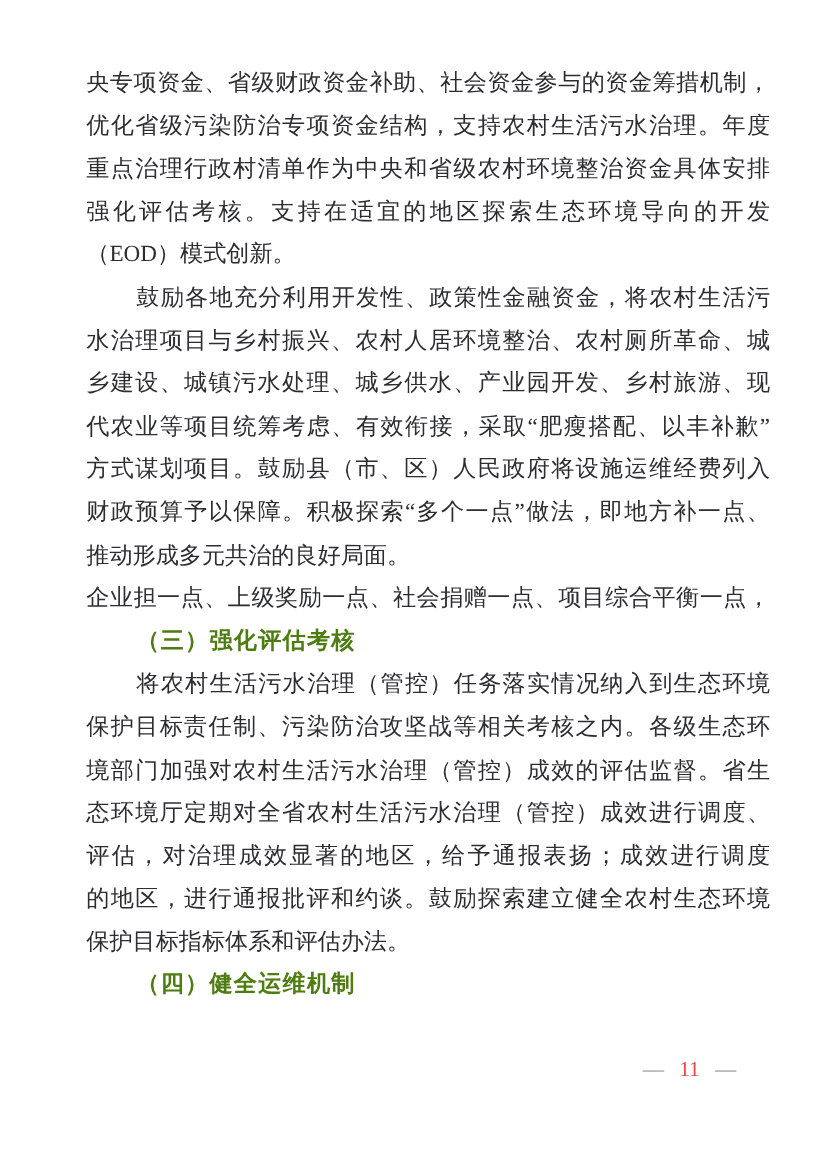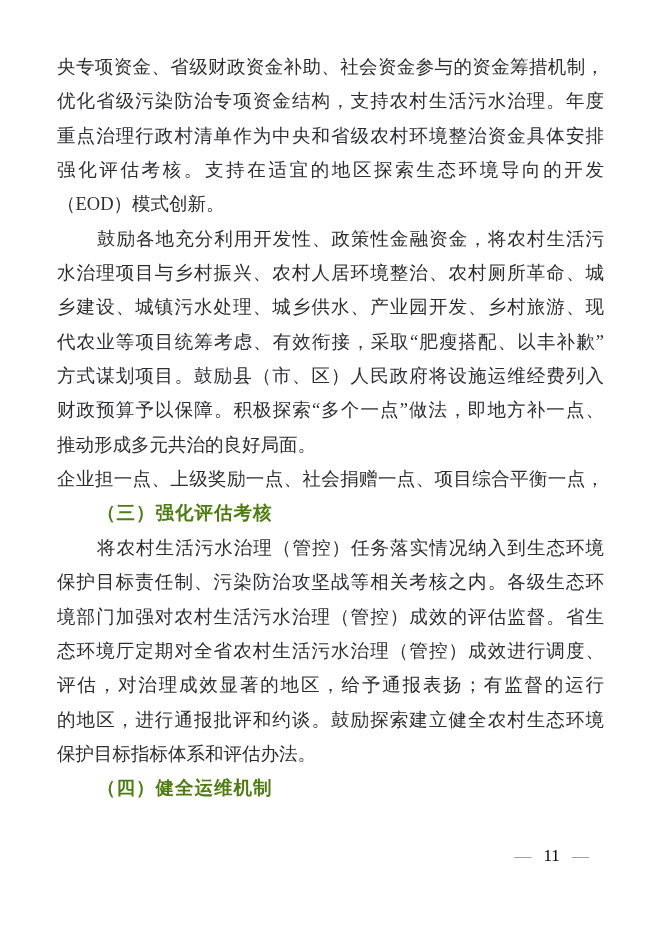--- a/index.html
+++ b/index.html
@@ -21,20 +21,21 @@
   .ln {
     display: block;
     width: 547px;
     height: 34.35px;
     line-height: 34.35px;
     font-size: 18.5px;
     color: #2c2d31;
     text-align: left;
     white-space: nowrap;
     overflow: visible;
+    margin-left: 12px;
   }
   
   .j {
     white-space: normal;
     text-align: justify;
     text-align-last: justify;
     text-justify: inter-character;
   }
   
   .ind { text-indent: 40px; }
@@ -47,21 +48,21 @@
   .footer {
     position: absolute;
     top: 845px;
     right: 78px;
     height: 22px;
     line-height: 22px;
     font-size: 17px;
     white-space: nowrap;
   }
   .footer .dash { color: #8b929c; letter-spacing: 0; }
-  .footer .num  { color: #000000; padding: 0 8px; }
+  .footer .num  { color: #ef4444; padding: 0 8px; }
 </style>
 </head>
 <body>
 
 <div class="page">
   <div class="content">
     <div class="ln j">央专项资金、省级财政资金补助、社会资金参与的资金筹措机制，</div>
     <div class="ln j">优化省级污染防治专项资金结构，支持农村生活污水治理。年度</div>
     <div class="ln j">重点治理行政村清单作为中央和省级农村环境整治资金具体安排</div>
     <div class="ln j">强化评估考核。支持在适宜的地区探索生态环境导向的开发</div>
@@ -72,21 +73,21 @@
     <div class="ln j">代农业等项目统筹考虑、有效衔接，采取“肥瘦搭配、以丰补歉”</div>
     <div class="ln j">方式谋划项目。鼓励县（市、区）人民政府将设施运维经费列入</div>
     <div class="ln j">财政预算予以保障。积极探索“多个一点”做法，即地方补一点、</div>
     <div class="ln">推动形成多元共治的良好局面。</div>
     <div class="ln j">企业担一点、上级奖励一点、社会捐赠一点、项目综合平衡一点，</div>
     <div class="ln ind head">（三）强化评估考核</div>
     <div class="ln j ind">将农村生活污水治理（管控）任务落实情况纳入到生态环境</div>
     <div class="ln j">保护目标责任制、污染防治攻坚战等相关考核之内。各级生态环</div>
     <div class="ln j">境部门加强对农村生活污水治理（管控）成效的评估监督。省生</div>
     <div class="ln j">态环境厅定期对全省农村生活污水治理（管控）成效进行调度、</div>
-    <div class="ln j">评估，对治理成效显著的地区，给予通报表扬；有监督的运行</div>
+    <div class="ln j">评估，对治理成效显著的地区，给予通报表扬；成效进行调度</div>
     <div class="ln j">的地区，进行通报批评和约谈。鼓励探索建立健全农村生态环境</div>
     <div class="ln">保护目标指标体系和评估办法。</div>
     <div class="ln ind head">（四）健全运维机制</div>
   </div>
 
   <div class="footer">
     <span class="dash">—</span>
     <span class="num">11</span>
     <span class="dash">—</span>
   </div>

